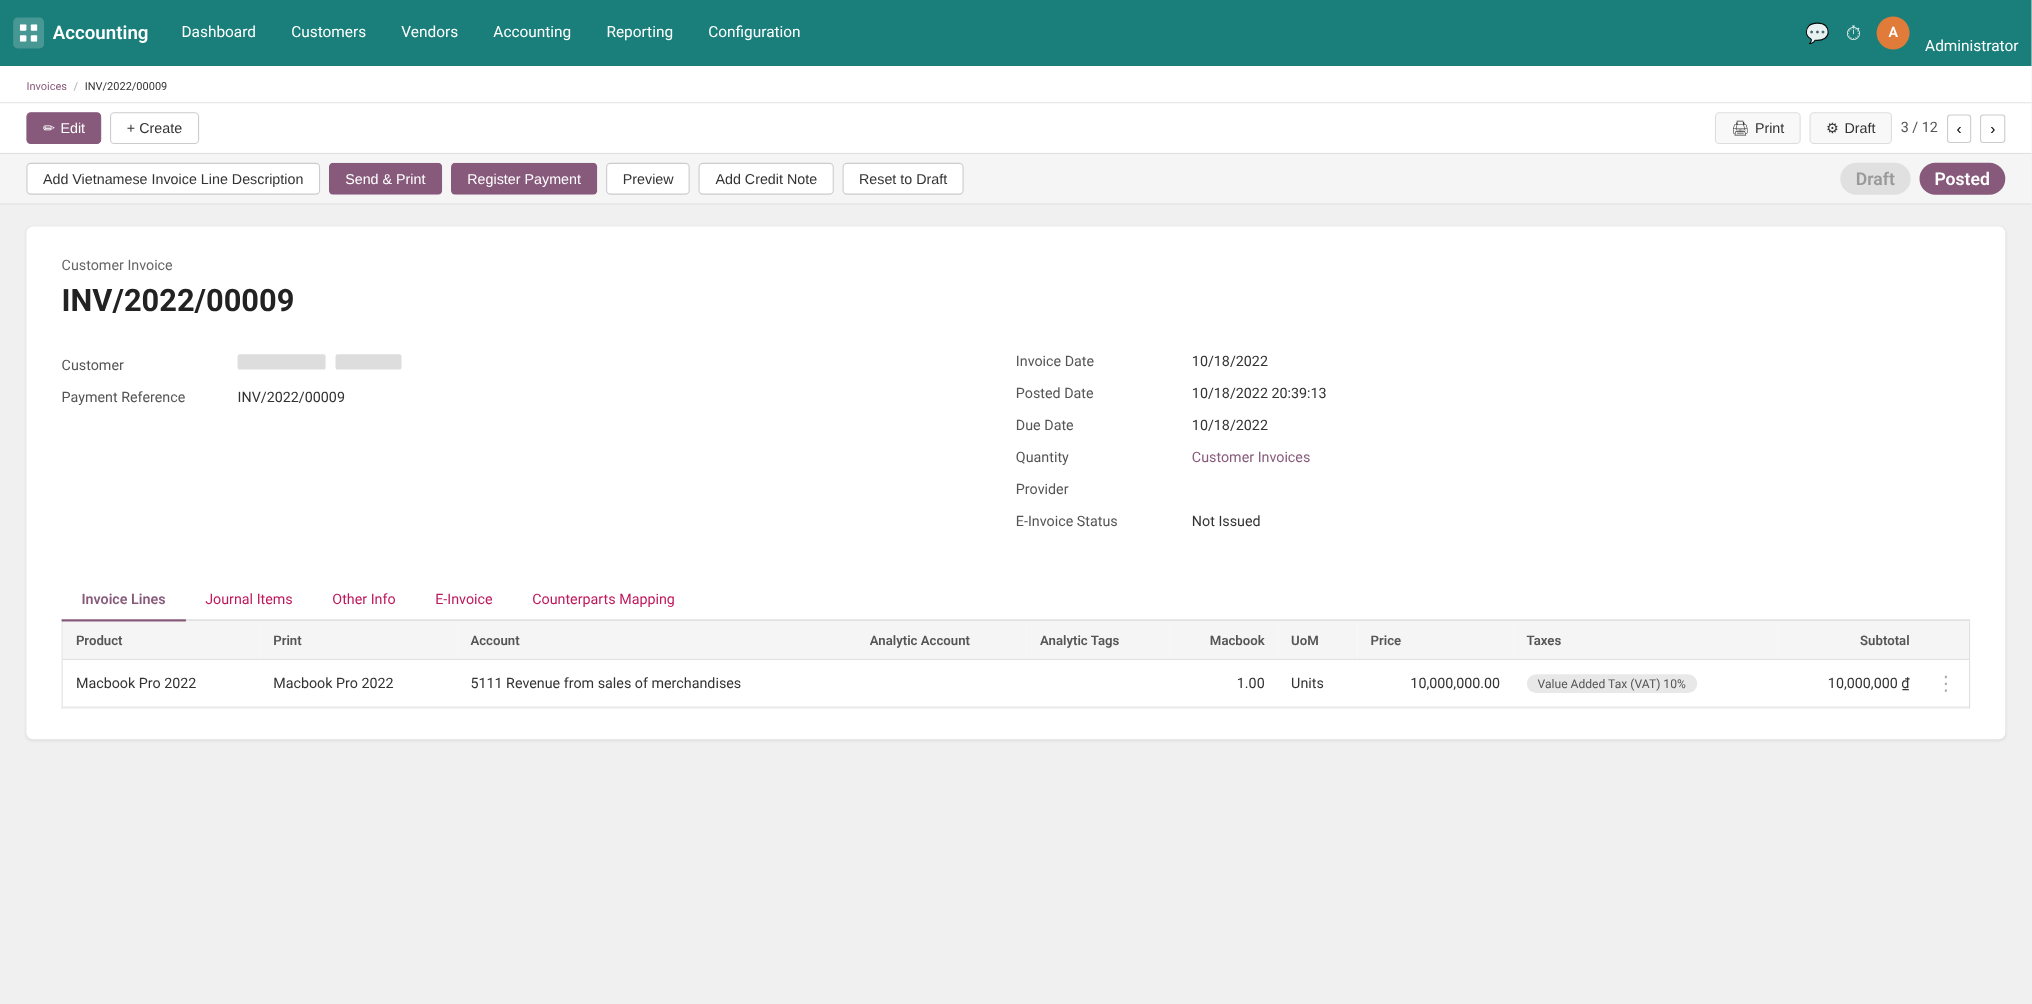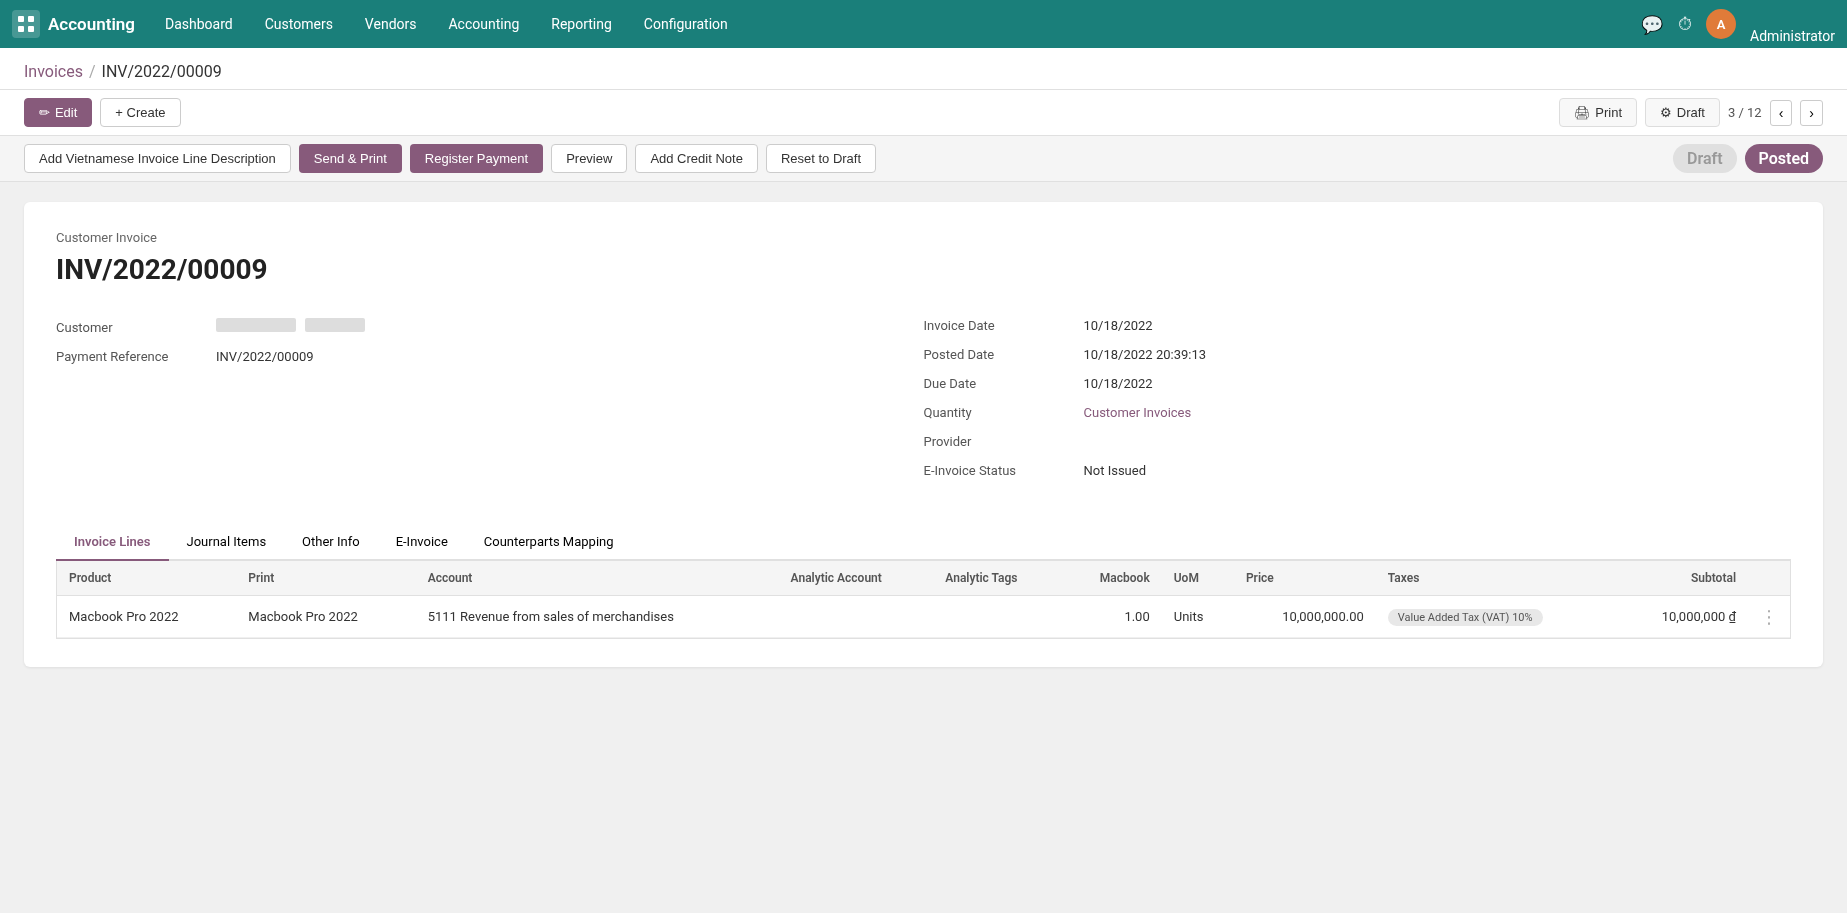--- a/index.html
+++ b/index.html
@@ -4,21 +4,21 @@
   <style>
     * { box-sizing: border-box; margin: 0; padding: 0; }
     body { font-family: -apple-system, BlinkMacSystemFont, 'Segoe UI', Roboto, sans-serif; font-size: 14px; background: #f0f0f0; color: #333; }
 
     
     .topnav {
       background: #1a7f7a;
       display: flex;
       align-items: center;
       padding: 0 12px;
-      height: 48px;
+      height: 60px;
       color: white;
     }
     .topnav-logo {
       display: flex;
       align-items: center;
       gap: 8px;
       margin-right: 16px;
     }
     .topnav-logo-icon {
       width: 28px; height: 28px;
@@ -66,21 +66,21 @@
     }
     .topnav-username { color: white; font-size: 14px; cursor: pointer; margin-top: 23px; }
 
     
     .breadcrumb-bar {
       background: white;
       padding: 14px 24px 8px;
       border-bottom: 1px solid #e0e0e0;
     }
     .breadcrumb {
-      font-size: 16px;
+      font-size: 10px;
       color: #666;
       display: flex;
       align-items: center;
       gap: 6px;
     }
     .breadcrumb-link { color: #875a7b; cursor: pointer; text-decoration: none; }
     .breadcrumb-sep { color: #aaa; }
     .breadcrumb-current { color: #333; }
 
     
@@ -230,21 +230,21 @@
       display: flex;
       gap: 0;
       border-bottom: 2px solid #e0e0e0;
       margin-top: 32px;
       margin-bottom: 0;
     }
     .tab {
       padding: 10px 18px;
       cursor: pointer;
       font-size: 13px;
-      color: #000000;
+      color: #be185d;
       border-bottom: 2px solid transparent;
       margin-bottom: -2px;
     }
     .tab.active {
       color: #875a7b;
       border-bottom-color: #875a7b;
       font-weight: 600;
     }
 
     

